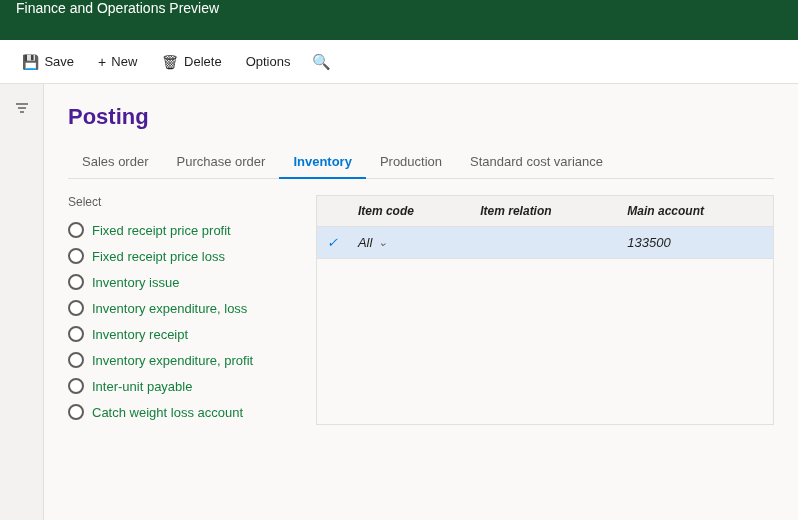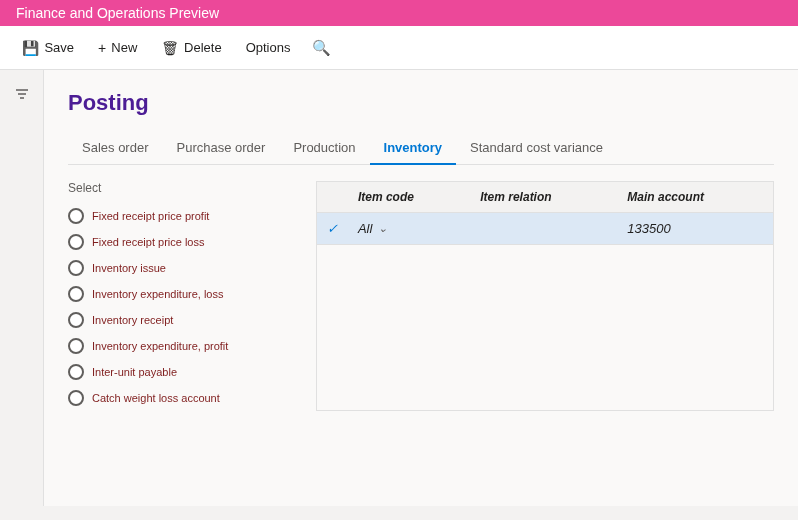--- a/index.html
+++ b/index.html
@@ -1,25 +1,25 @@
 <!DOCTYPE html>
 <html><head>
   <meta charset="utf-8">
   <style>
     * { box-sizing: border-box; margin: 0; padding: 0; }
     body { font-family: 'Segoe UI', Tahoma, Geneva, Verdana, sans-serif; font-size: 13px; background: #f3f2f1; }
 
     
     .top-bar {
-      background: #ec4899;
+      background: #14532d;
       color: white;
       padding: 0 16px;
-      height: 26px;
-      display: flex;
-      align-items: center;
+      height: 40px;
+      display: flex;
+      align-items: flex-start;
     }
     .top-bar-title { font-size: 14px; font-weight: 500; }
 
     
     .toolbar {
       background: #ffffff;
       border-bottom: 1px solid #e0e0e0;
       height: 44px;
       display: flex;
       align-items: center;
@@ -150,22 +150,22 @@
       border-color: #0078d4;
     }
     .radio-input.checked::after {
       content: '';
       width: 8px;
       height: 8px;
       border-radius: 50%;
       background: #0078d4;
     }
     .radio-label {
-      font-size: 11px;
-      color: #7f1d1d;
+      font-size: 13px;
+      color: #15803d;
     }
 
     
     .table-panel {
       flex: 1;
       border: 1px solid #e0e0e0;
     }
     .data-table {
       width: 100%;
       border-collapse: collapse;
@@ -248,22 +248,22 @@
       </svg>
     </div>
   </div>
 
   <div class="page-area">
     <h1 class="page-title">Posting</h1>
 
     <div class="tabs">
       <div class="tab">Sales order</div>
       <div class="tab">Purchase order</div>
+      <div class="tab active">Inventory</div>
       <div class="tab">Production</div>
-      <div class="tab active">Inventory</div>
       <div class="tab">Standard cost variance</div>
     </div>
 
     <div class="content-panels">
 
       <div class="select-panel">
         <div class="select-label">Select</div>
 
         <div class="radio-item">
           <div class="radio-input"></div>

